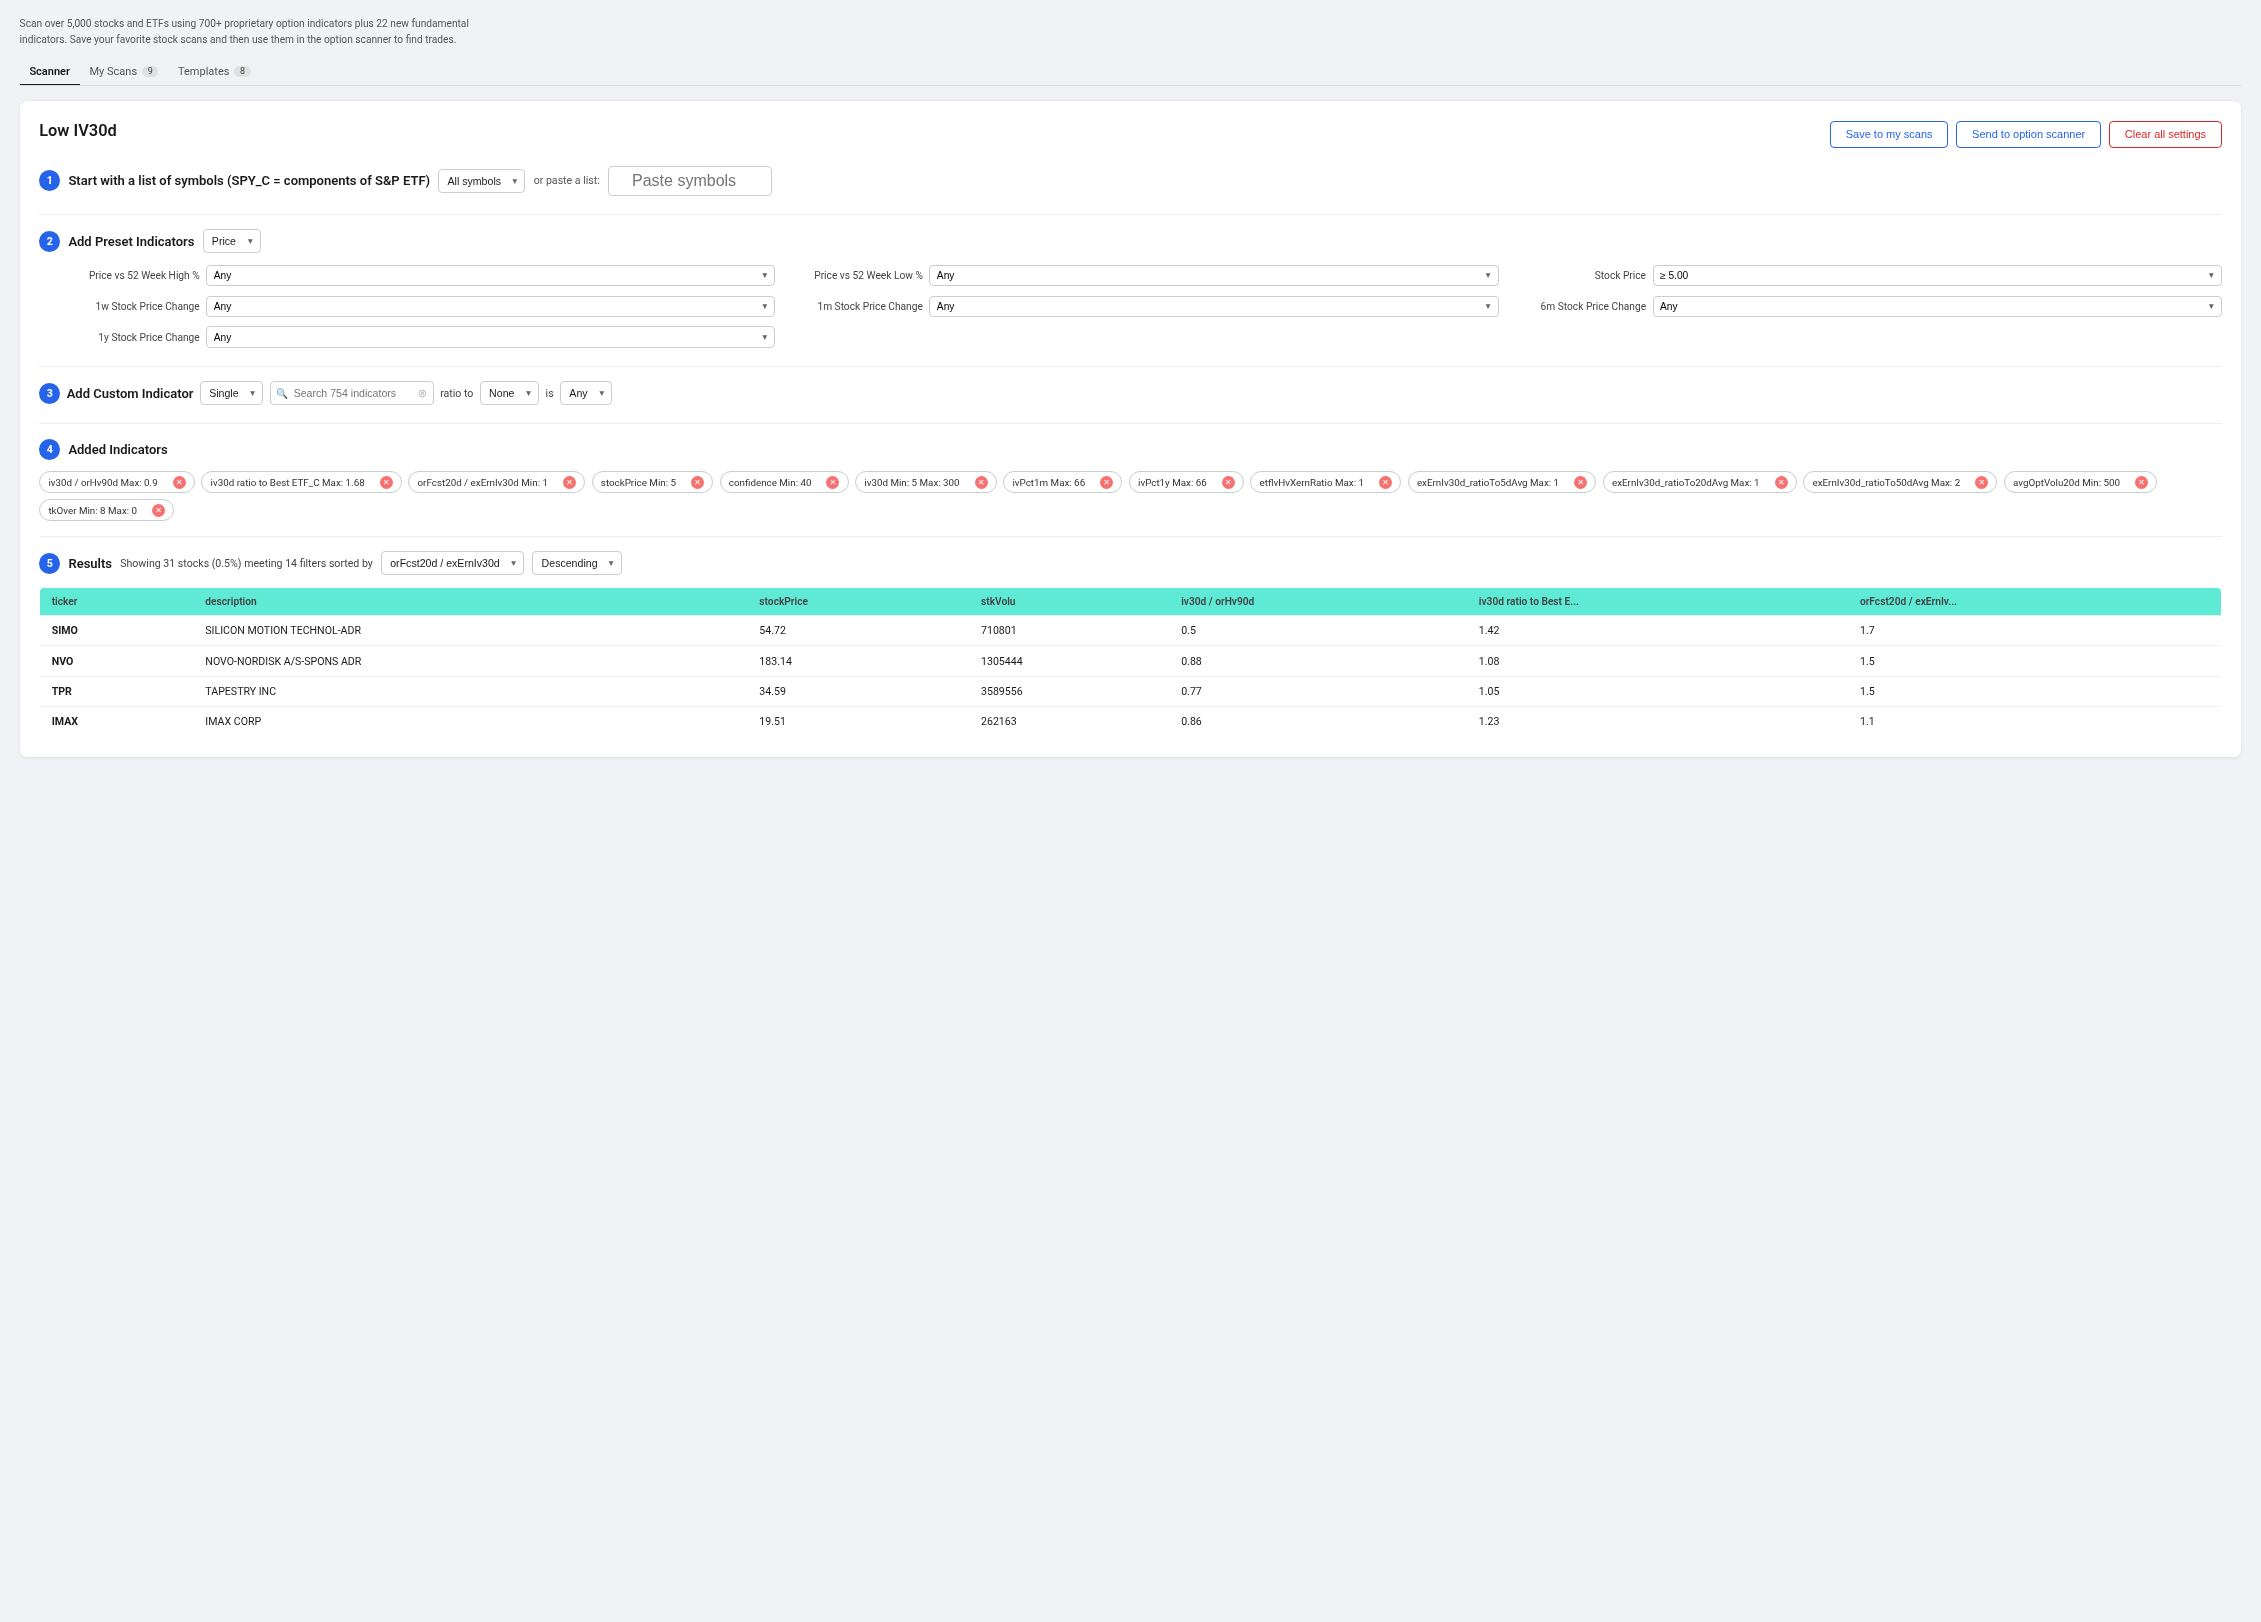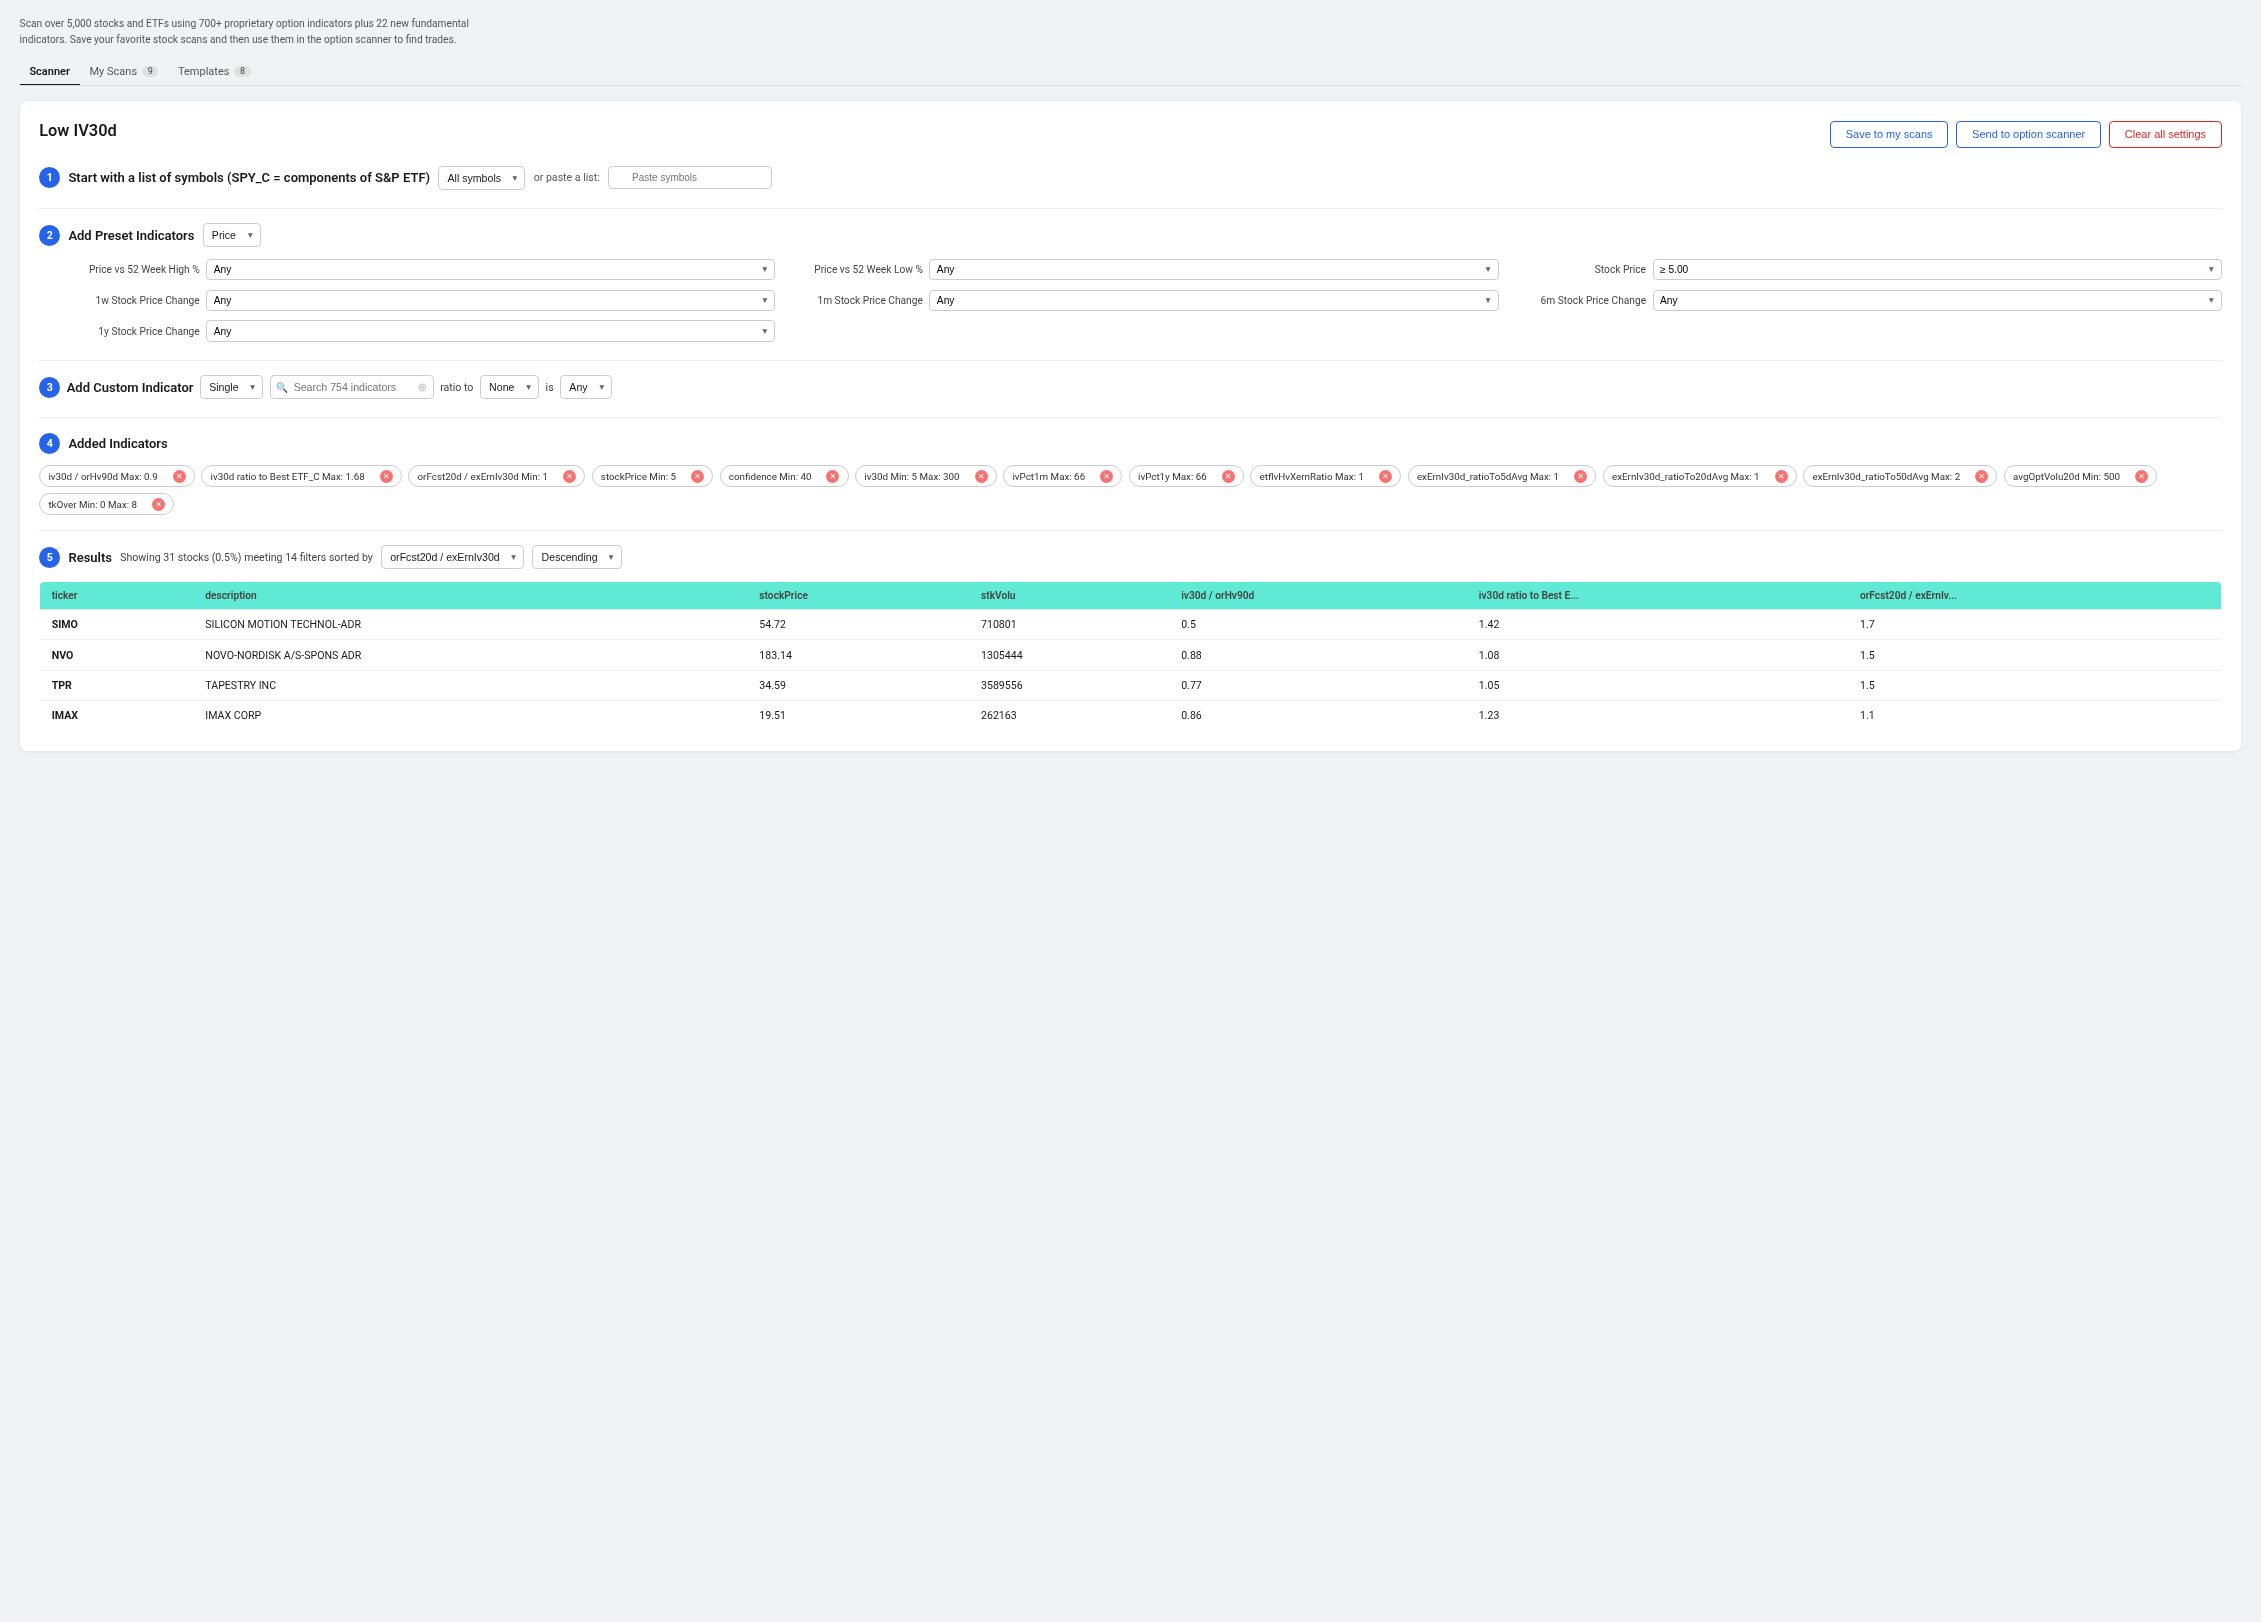--- a/index.html
+++ b/index.html
@@ -143,21 +143,21 @@
       position: absolute;
       right: 6.5px;
       pointer-events: none;
       font-size: 8.2px;
       color: #666;
     }
     .paste-input {
       border: 0.8px solid #ccc;
       border-radius: 4.1px;
       padding: 4.9px 8.2px 4.9px 23px;
-      font-size: 10px;
+      font-size: 16px;
       color: #aaa;
       width: 164px;
       background: #fff;
       position: relative;
     }
     .paste-wrap {
       position: relative;
       display: inline-flex;
       align-items: center;
     }
@@ -544,21 +544,21 @@
         </div>
         <div class="tag">
           <span>exErnIv30d_ratioTo50dAvg  Max: 2</span>
           <span class="tag-close">✕</span>
         </div>
         <div class="tag">
           <span>avgOptVolu20d  Min: 500</span>
           <span class="tag-close">✕</span>
         </div>
         <div class="tag">
-          <span>tkOver  Min: 0  Max: 8</span>
+          <span>tkOver  Min: 8  Max: 0</span>
           <span class="tag-close">✕</span>
         </div>
       </div>
     </div>
 
     <hr class="section-divider">
 
     <div class="results-section">
       <div class="results-header">
         <span class="step-badge">5</span>

